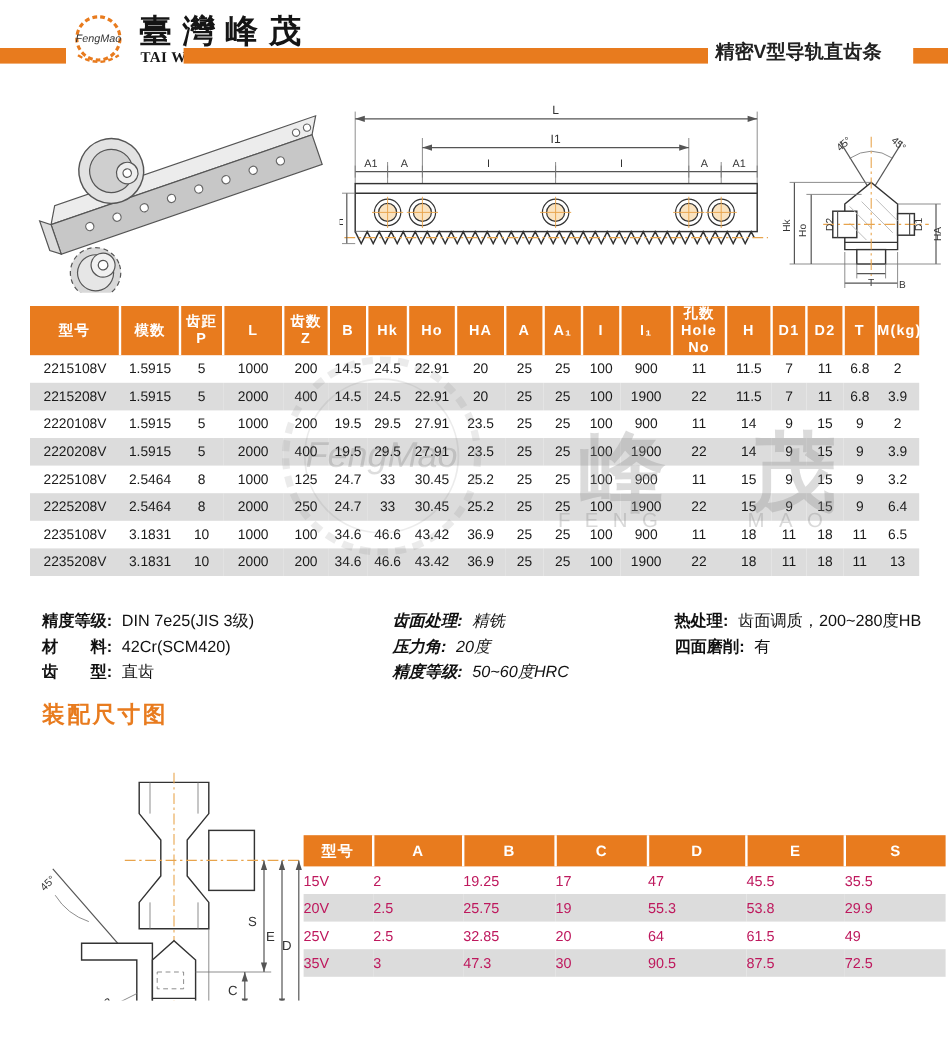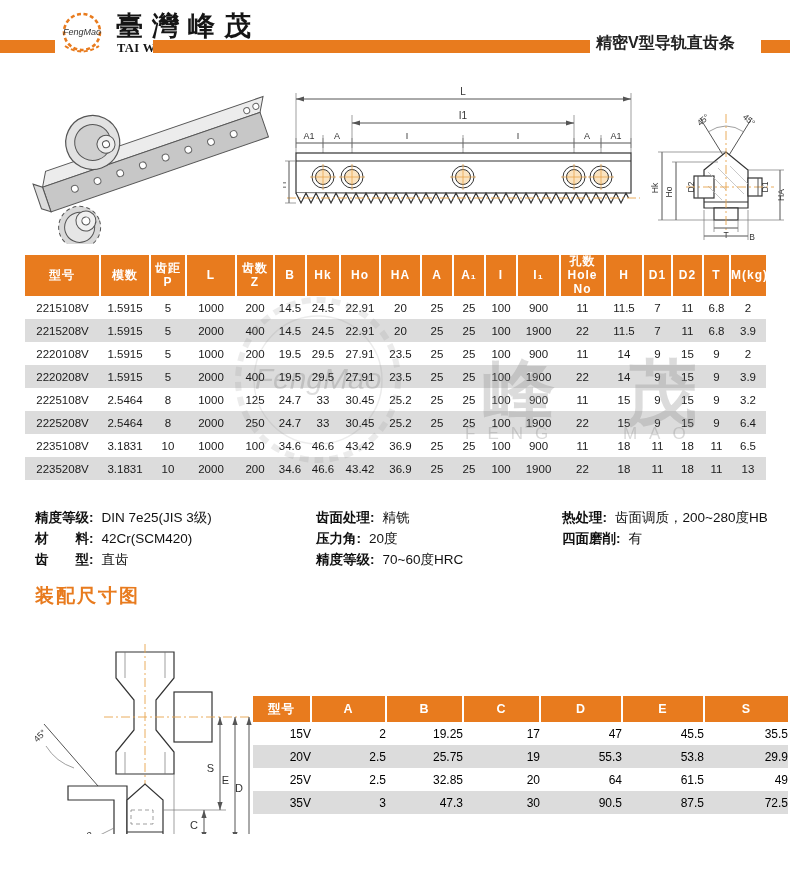--- a/index.html
+++ b/index.html
@@ -34,36 +34,36 @@
   .spec-table th{background:#E87B1E;color:#fff;font-size:12px;font-weight:bold;height:31px;
                  vertical-align:middle;text-align:center;white-space:pre-line;line-height:1.15;
                  letter-spacing:1px;padding:0;}
   .spec-table th + th{border-left:2px solid #fff;}
   .spec-table td{font-size:11.5px;height:23px;text-align:center;color:#1a1a1a;padding:0;}
   .spec-table tr.alt td{background:#DCDCDC;}
   .asm-table{position:absolute;left:253px;top:696px;width:535px;}
   .asm-table th{background:#E87B1E;color:#fff;font-size:12.5px;font-weight:bold;height:26px;
                 vertical-align:middle;text-align:center;letter-spacing:1px;padding:0;}
   .asm-table th + th{border-left:2px solid #fff;}
-  .asm-table td{font-size:12px;height:23px;text-align:right;color:#000000;padding:0;}
+  .asm-table td{font-size:12px;height:23px;text-align:left;color:#be185d;padding:0;}
   .asm-table tr.alt td{background:#DCDCDC;}
 
   
   .wm{position:absolute;pointer-events:none;z-index:5;}
   .wm-logo{left:212px;top:293px;opacity:.16;}
   .wm-cn{left:483px;top:346px;font-family:"Liberation Serif",serif;font-size:72px;
          font-weight:bold;color:#8a8a8a;opacity:.30;letter-spacing:26px;white-space:nowrap;}
   .wm-en{left:465px;top:424px;font-size:17px;color:#8a8a8a;opacity:.32;
          letter-spacing:12px;word-spacing:46px;white-space:nowrap;}
 
   
   .spec-col{position:absolute;top:507px;font-size:13.5px;line-height:21px;color:#111;}
   .spec-col .lbl{font-weight:bold;}
   .spec-col .val{margin-left:8px;}
-  .sc1{left:35px;} .sc2{left:316px;} .sc3{left:562px;}
+  .sc1{left:35px;} .sc2{left:327px;font-style:italic;} .sc3{left:562px;}
 
   .section-title{position:absolute;left:35px;top:583px;font-size:19px;font-weight:bold;
                  color:#E87B1E;letter-spacing:2px;}
 </style>
 </head>
 <body>
 
 <div class="page">
 
   <div>
@@ -476,21 +476,21 @@
   <div class="wm wm-en">FENG MAO</div>
 
   <div class="spec-col sc1">
     <div><span class="lbl">精度等级:</span><span class="val">DIN 7e25(JIS 3级)</span></div>
     <div><span class="lbl">材　　料:</span><span class="val">42Cr(SCM420)</span></div>
     <div><span class="lbl">齿　　型:</span><span class="val">直齿</span></div>
   </div>
   <div class="spec-col sc2">
     <div><span class="lbl">齿面处理:</span><span class="val">精铣</span></div>
     <div><span class="lbl">压力角:</span><span class="val">20度</span></div>
-    <div><span class="lbl">精度等级:</span><span class="val">70~60度HRC</span></div>
+    <div><span class="lbl">精度等级:</span><span class="val">50~60度HRC</span></div>
   </div>
   <div class="spec-col sc3">
     <div><span class="lbl">热处理:</span><span class="val">齿面调质，200~280度HB</span></div>
     <div><span class="lbl">四面磨削:</span><span class="val">有</span></div>
   </div>
 
   <div class="section-title">装配尺寸图</div>
 
   <div class="draw" style="left:28px;top:614px;">
     <svg width="228" height="264" viewBox="0 0 228 264">

